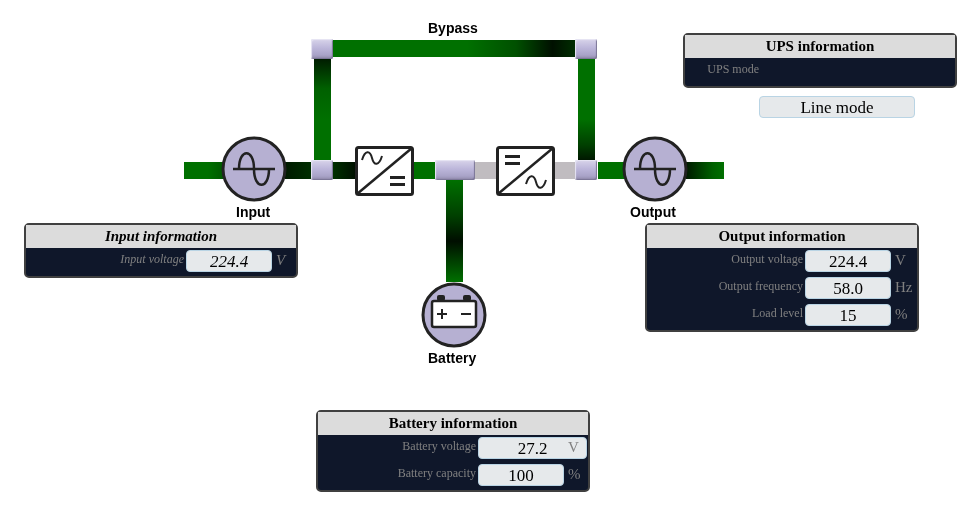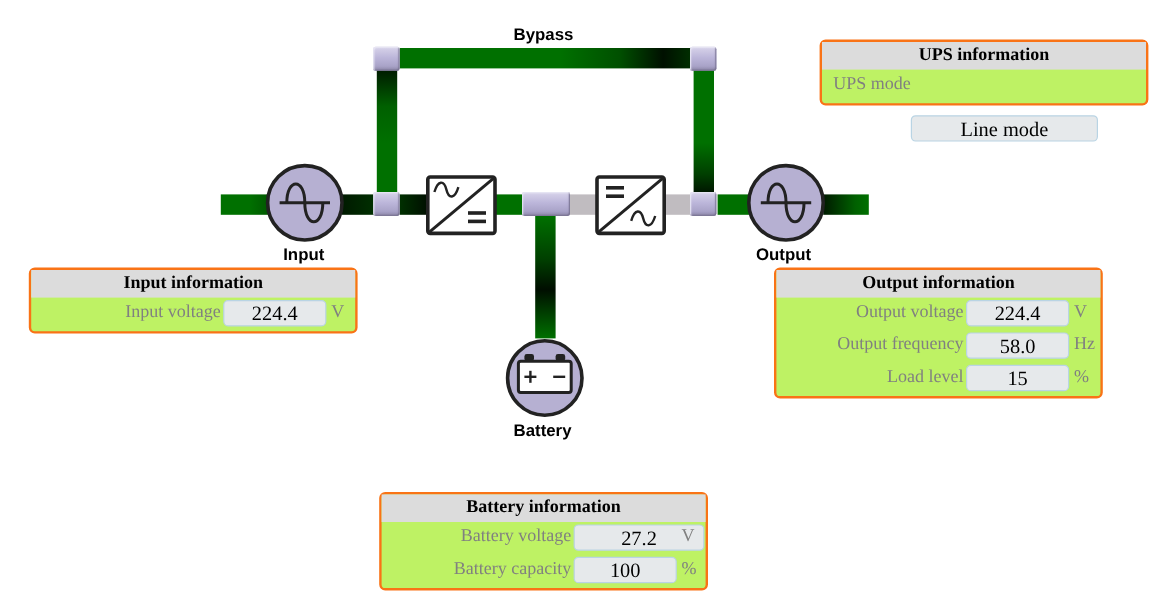--- a/index.html
+++ b/index.html
@@ -2,24 +2,24 @@
 <html><head>
 <meta charset="utf-8">
 <style>
   html,body{margin:0;padding:0;background:#fff;}
   body{width:979px;height:505px;position:relative;overflow:hidden;font-family:"Liberation Serif",serif;}
   .line{position:absolute;}
   .node{position:absolute;width:22px;height:20px;border-radius:2px;
         background:linear-gradient(180deg,#d8d4ea 0%,#bcb6da 45%,#a9a3c8 80%,#8e88a8 100%);
         box-shadow:inset 1px 1px 1px #e8e6f4, inset -1px -1px 1px #7b7595;}
   .lbl{position:absolute;font-family:"Liberation Sans",sans-serif;font-weight:bold;font-size:14px;color:#000;}
-  .panel{position:absolute;border:2px solid #f97316;border-radius:5px;background:#bef264;box-sizing:border-box;}
+  .panel{position:absolute;border:2px solid #404040;border-radius:5px;background:#0f172a;box-sizing:border-box;}
   .panel .head{background:#dcdcdc;text-align:center;font-weight:bold;font-size:15px;height:23px;line-height:23px;color:#000;}
   .row{position:relative;height:27px;}
-  .row .k{position:absolute;text-align:right;color:#808080;font-size:15px;top:4px;}
+  .row .k{position:absolute;text-align:right;color:#808080;font-size:12px;top:4px;}
   .row .v{position:absolute;top:2px;height:22px;line-height:22px;background:#e6e9eb;border:1px solid #b9d4e4;border-radius:4px;text-align:center;font-size:17px;color:#000;box-sizing:border-box;}
   .row .u{position:absolute;top:4px;color:#808080;font-size:15px;}
   svg{position:absolute;overflow:visible;}
 </style>
 </head>
 <body>
 
 <div class="line" style="left:184px;top:162px;width:40px;height:17px;background:linear-gradient(90deg,#007000 0%,#007000 60%,#005800 100%);"></div>
 
 <div class="line" style="left:285px;top:162px;width:28px;height:17px;background:linear-gradient(90deg,#001a00,#003000);"></div>
@@ -94,21 +94,21 @@
 <div class="lbl" style="left:428px;top:20px;">Bypass</div>
 
 <div class="panel" style="left:683px;top:33px;width:274px;height:55px;">
   <div class="head">UPS information</div>
   <div class="row">
     <span class="k" style="left:2px;width:72px;">UPS mode</span>
     <span class="v" style="left:74px;width:156px;margin-top:36px;">Line mode</span>
   </div>
 </div>
 
-<div class="panel" style="left:24px;top:223px;width:274px;height:55px;">
+<div class="panel" style="left:24px;top:223px;width:274px;height:55px;font-style:italic;">
   <div class="head">Input information</div>
   <div class="row">
     <span class="k" style="left:0;width:158px;">Input voltage</span>
     <span class="v" style="left:160px;width:86px;">224.4</span>
     <span class="u" style="left:250px;">V</span>
   </div>
 </div>
 
 <div class="panel" style="left:645px;top:223px;width:274px;height:109px;">
   <div class="head">Output information</div>

